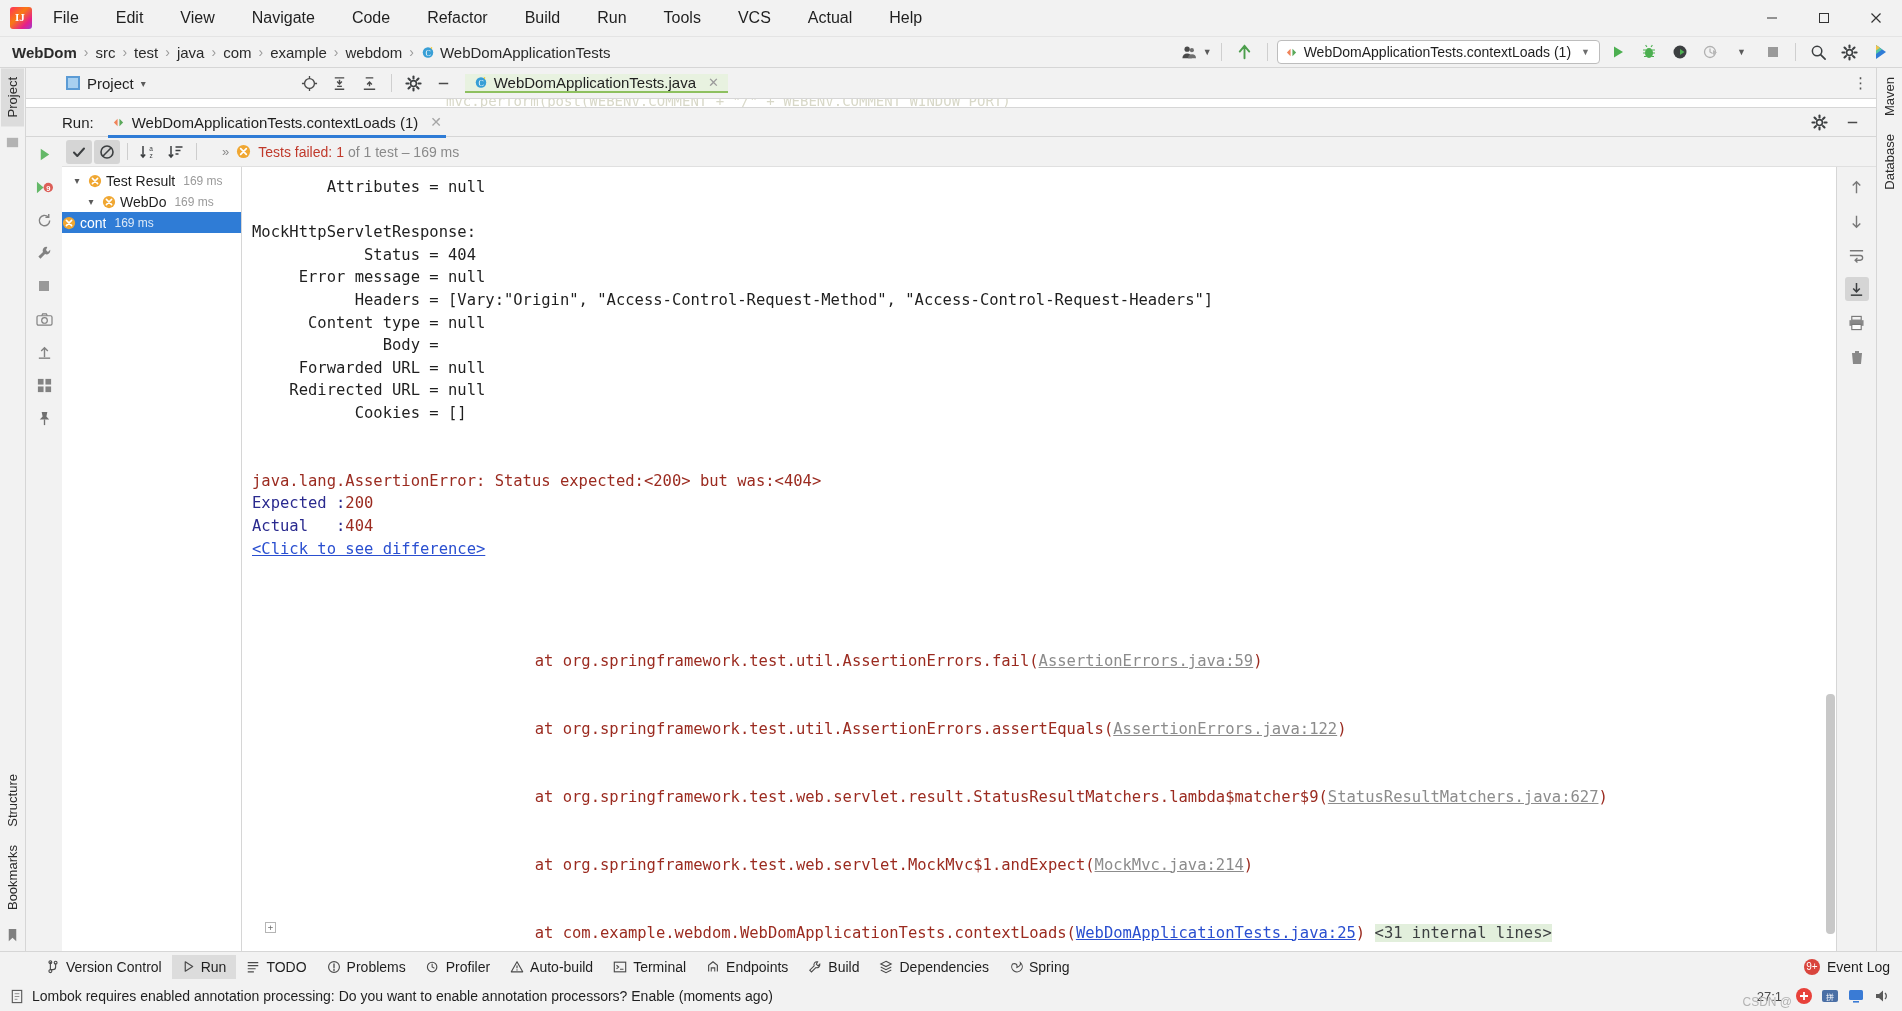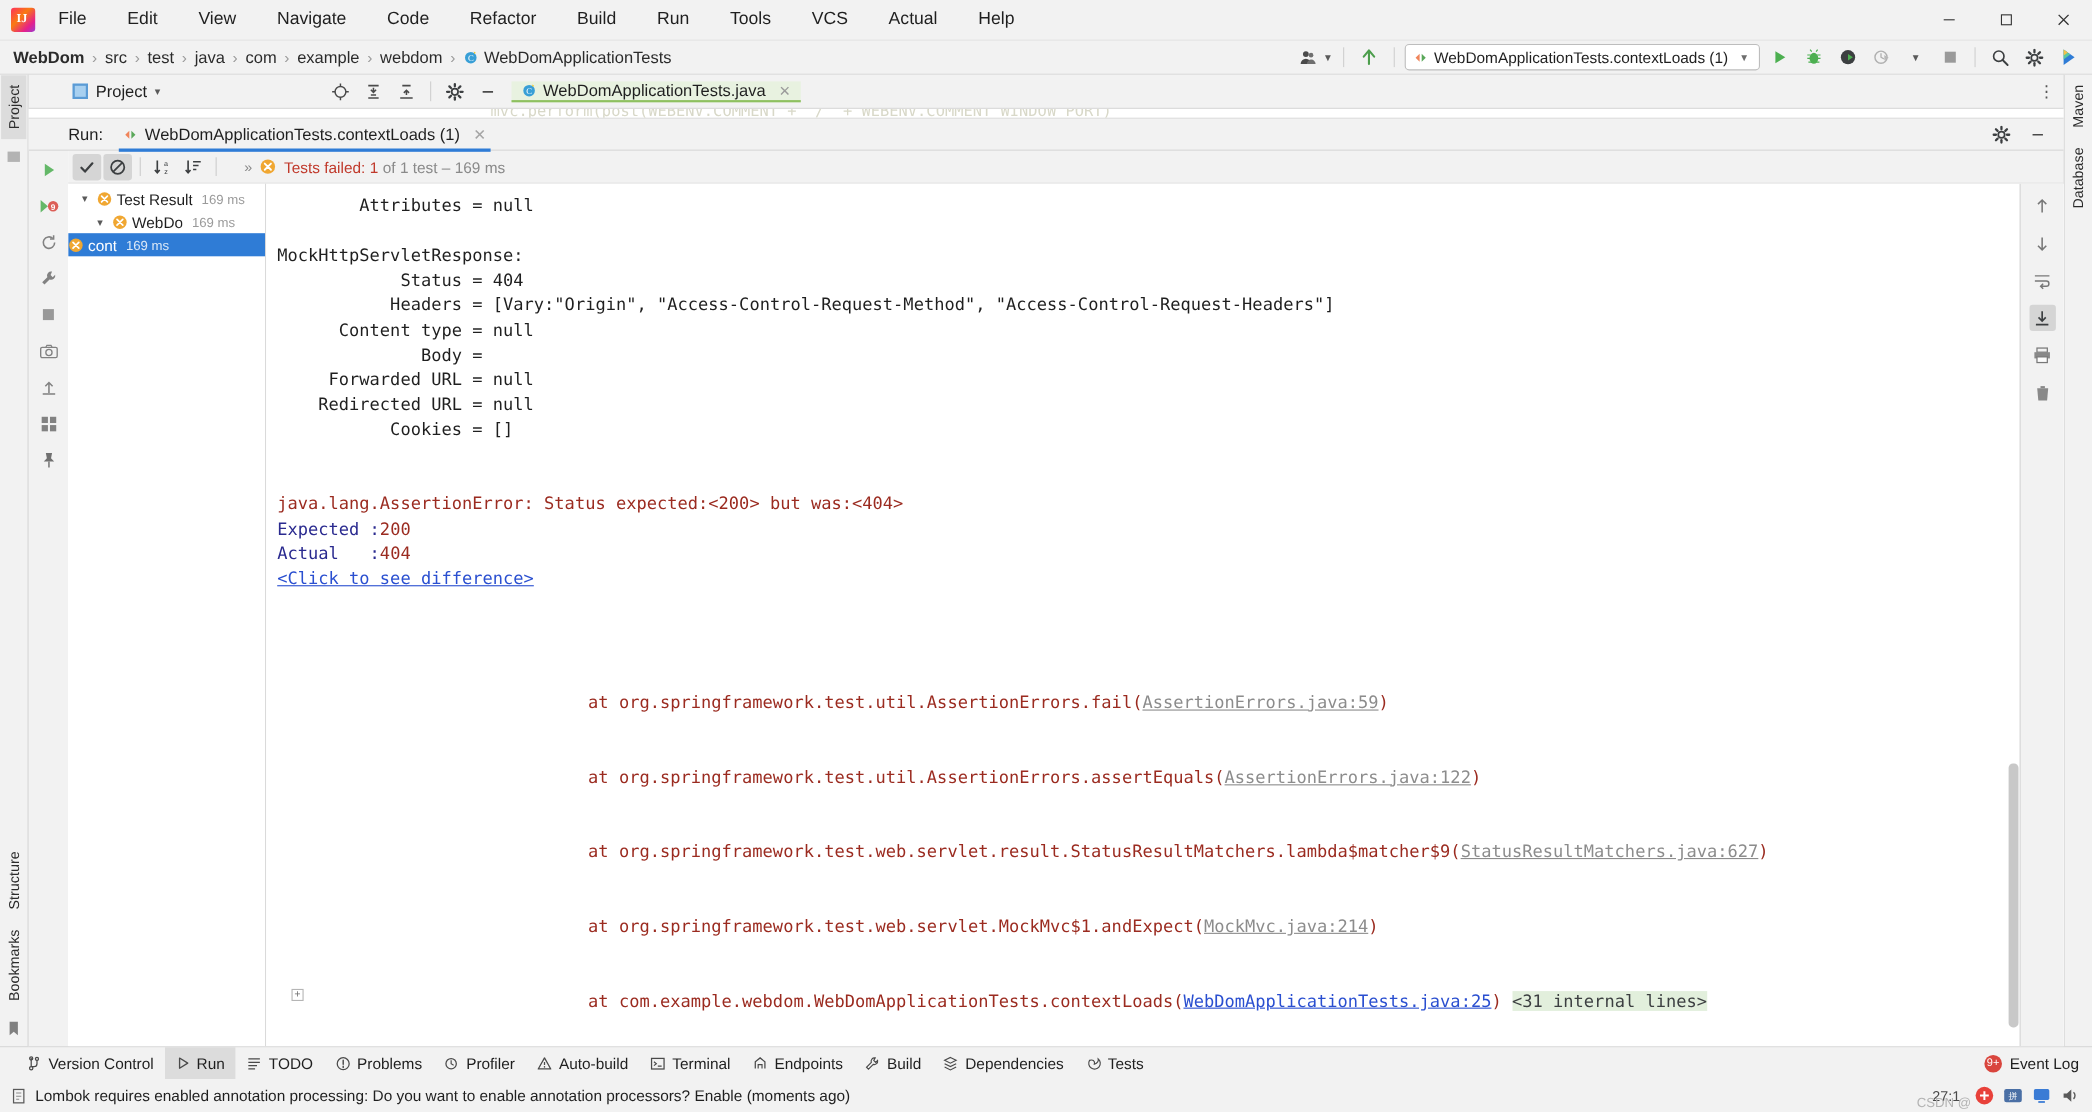--- a/index.html
+++ b/index.html
@@ -129,21 +129,21 @@
   .cgbtn { width:24px; height:24px; display:flex; align-items:center; justify-content:center; opacity:.8;}
   .cgbtn.active { background:#d5d5d5; border-radius:3px; opacity:1;}
   .scrollbar-v { position:absolute; right:41px; width:9px; background:#c8c8c8; border-radius:4px; }
 
   
   .rightstrip { width:26px; background:#f2f2f2; border-left:1px solid #d6d6d6; display:flex; flex-direction:column;
       align-items:center; }
 
   
   .bottombar { height:30px; min-height:30px; background:#f2f2f2; border-top:1px solid #d6d6d6;
-      display:flex; padding-left:14px; }
+      display:flex; align-items:center; padding-left:36px; }
   .bb-item { display:flex; align-items:center; gap:6px; padding:4px 10px; font-size:14px; color:#1f1f1f; white-space:nowrap;}
   .bb-item.sel { background:#dcdcdc; }
   .bb-right { margin-left:auto; display:flex; align-items:center; gap:7px; padding-right:12px;}
   .badge-ev { width:16px; height:16px; border-radius:50%; background:#d9453d; color:#fff; font-size:10px;
      display:flex; align-items:center; justify-content:center; }
 
   .statusbar { height:30px; min-height:30px; background:#f2f2f2; display:flex; align-items:center;
       padding-left:10px; position:relative; }
   .sb-msg { font-size:14px; color:#1f1f1f; display:flex; align-items:center; gap:8px;}
   .sb-right { margin-left:auto; display:flex; align-items:center; gap:12px; padding-right:10px; font-size:13px; color:#4a4a4a;}
@@ -584,20 +584,21 @@
                   <span class="ms">169 ms</span>
                 </div>
               </div>
 
               <div class="console">
                 <div class="conscroll">
                   <div class="cl">        Attributes = null</div>
                   <div class="cl">&nbsp;</div>
                   <div class="cl">MockHttpServletResponse:</div>
                   <div class="cl">            Status = 404</div>
+                  <div class="cl">     Error message = null</div>
                   <div class="cl">           Headers = [Vary:"Origin", "Access-Control-Request-Method", "Access-Control-Request-Headers"]</div>
                   <div class="cl">      Content type = null</div>
                   <div class="cl">              Body = </div>
                   <div class="cl">     Forwarded URL = null</div>
                   <div class="cl">    Redirected URL = null</div>
                   <div class="cl">           Cookies = []</div>
                   <div class="cl">&nbsp;</div>
                   <div class="cl">&nbsp;</div>
                   <div class="cl red">java.lang.AssertionError: Status expected:&lt;200&gt; but was:&lt;404&gt;</div>
                   <div class="cl"><span class="blue" style="color:#2a2a8f;">Expected :</span><span style="color:#9b2b20;">200</span></div>
@@ -769,21 +770,21 @@
           </svg>
       </span>
       <span>Dependencies</span>
     </div>
     <div class="bb-item">
       <span>
         <svg width="14" height="14" viewBox="0 0 16 16">
             <path d="M13 3 a6 6 0 1 1 -9 1.5 c3 -1 6 0 5 4 c3 -1 4.5 -3 4 -5.5z" fill="none" stroke="#4a4a4a" stroke-width="1.2"></path>
           </svg>
       </span>
-      <span>Tests</span>
+      <span>Spring</span>
     </div>
     <div class="bb-right">
       <span class="badge-ev">9+</span>
       <span style="font-size:14px;color:#1f1f1f;">Event Log</span>
     </div>
   </div>
 
   <div class="statusbar">
     <div class="sb-msg">
       <span>

